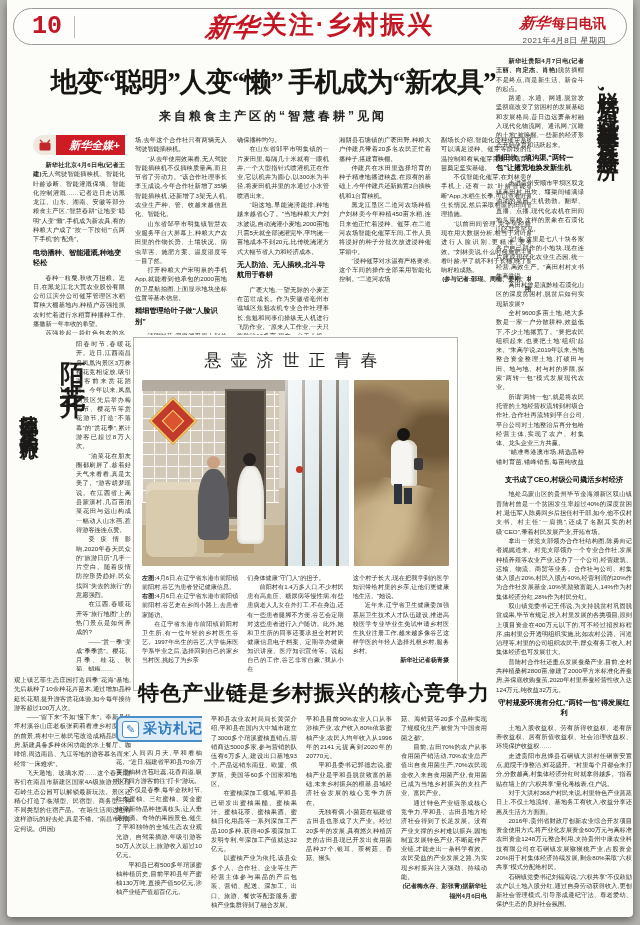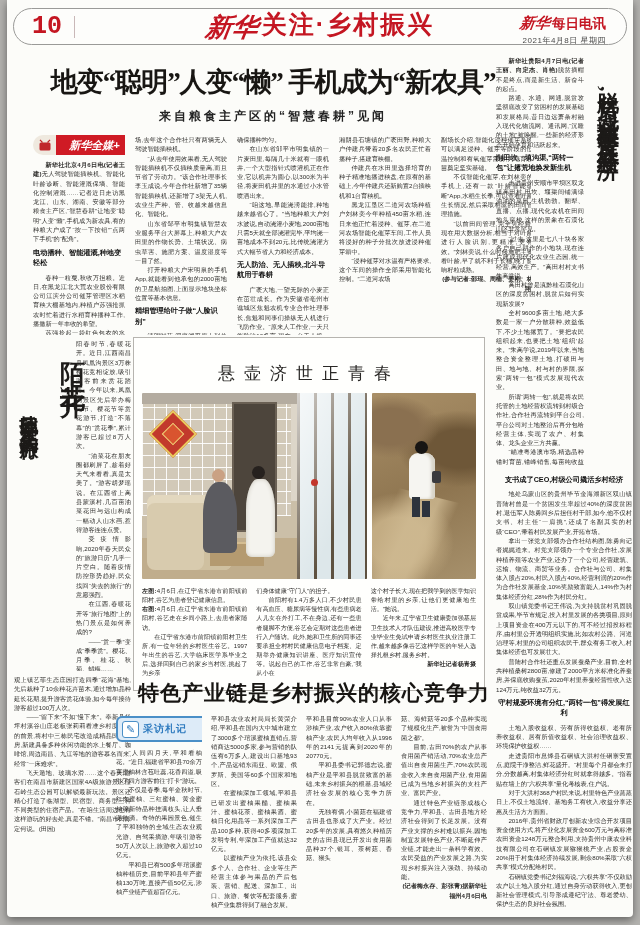--- a/index.html
+++ b/index.html
@@ -59,22 +59,22 @@
   
   .left-story{position:absolute;left:5px;top:337px;width:120px;height:578px;overflow:hidden}
   .ls-vh1{position:absolute;left:44px;top:6px;height:230px}
   .ls-vh1 .vtext{font-size:25px;font-weight:600;letter-spacing:11px}
   .ls-vh2{position:absolute;left:4px;top:62px;height:280px}
   .ls-vh2 .vtext{font-size:19px;font-weight:600;letter-spacing:3px}
   .ls-intro{position:absolute;left:64px;top:2px;width:55px;height:332px;overflow:hidden}
   .ls-body{position:absolute;left:2px;top:338px;width:117px;height:240px;overflow:hidden}
 
   
-  .feature{position:absolute;left:126px;top:337px;width:352px;height:354px;background:#fffffd;
-           border:1px solid #b6b4af;padding:20px 8px}
+  .feature{position:absolute;left:126px;top:337px;width:325px;height:354px;background:#fffffd;
+           border:1px solid #b6b4af;padding:7px 8px}
   .ft-title{font-family:"Liberation Serif","DejaVu Serif",serif;font-size:17px;color:#2a2826;
             text-align:center;letter-spacing:9px;margin:4px 0 8px}
   .ft-photos{display:flex;gap:5px;height:186px}
   .ph{position:relative;overflow:hidden;border-radius:1px}
   .ph-left{width:226px}
   .ph-right{width:104px}
   
   .ph-left{background:linear-gradient(180deg,#b4aca0 0 6%,#ddd6c9 6% 58%,#cbbfa8 58% 78%,#c0ad8c 78%)}
   .tilewall{position:absolute;left:0;top:6%;width:66%;height:60%;
     background:repeating-linear-gradient(0deg,rgba(255,255,255,.9) 0 1px,transparent 1px 12px),
@@ -119,21 +119,21 @@
 
   
   .bottom-story{position:absolute;left:109px;top:679px;width:374px;height:238px;overflow:hidden}
   .bs-headline{font-family:"Liberation Serif","DejaVu Serif",serif;font-weight:900;font-size:21px;
                color:#171512;text-align:right;letter-spacing:1px;white-space:nowrap}
   .bs-cols{margin-top:7px;display:grid;grid-template-columns:repeat(4,86px);gap:9px;height:202px;overflow:hidden}
   .notes-badge{display:flex;align-items:center;gap:4px;width:97px;height:26px;margin:2px 0 6px;
                background:#ddebf8;border:2px solid #4a8fc7;border-radius:6px;padding:0 4px}
   .nb-ic{width:17px;height:17px;background:#fff;border:1px solid #4a8fc7;border-radius:3px;
          color:#2f7bbf;font-size:11px;line-height:15px;text-align:center}
-  .nb-tx{color:#2f7bbf;font-weight:700;font-size:10px;letter-spacing:1px}
+  .nb-tx{color:#2f7bbf;font-weight:700;font-size:14px;letter-spacing:1px}
 </style>
 </head>
 <body>
 
 <div class="page">
   <div class="paper">
 
     <div class="band">
       <span class="pagenum">10</span>
       <span class="band-div"></span>

